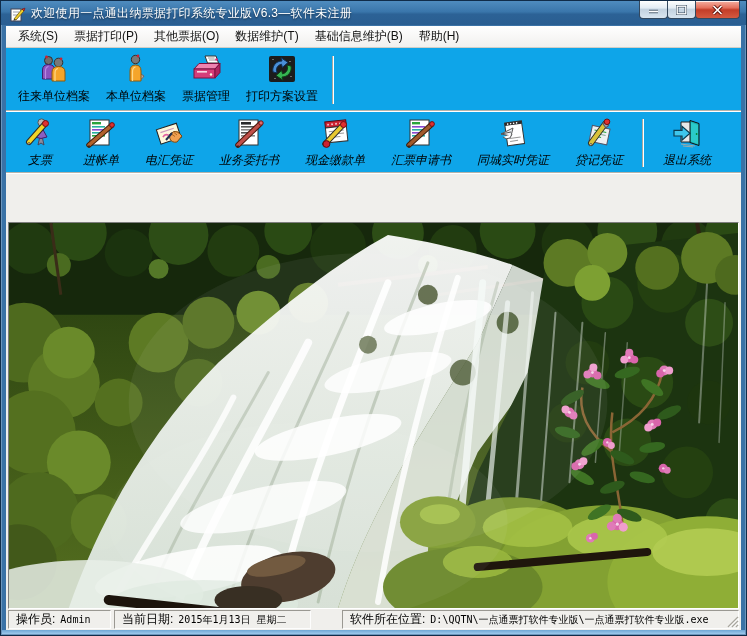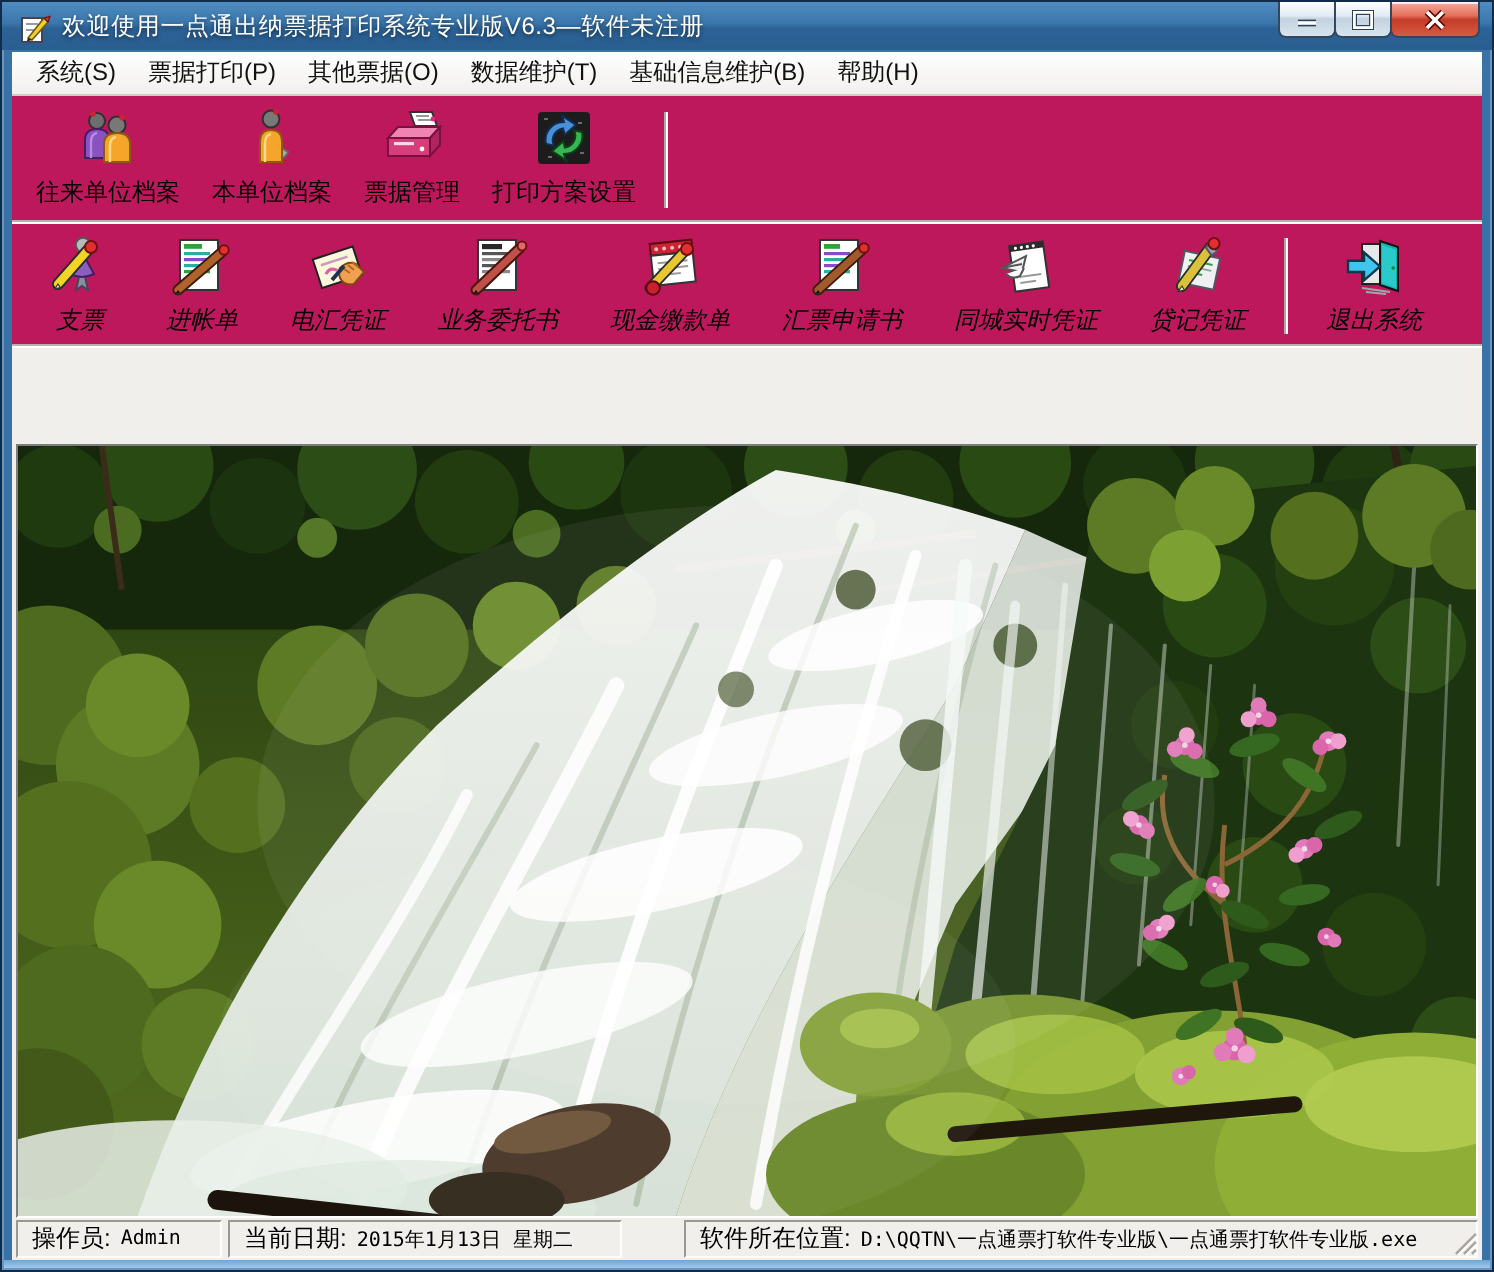--- a/index.html
+++ b/index.html
@@ -18,21 +18,21 @@
   .winbtn.min,.winbtn.max{width:29px;}
   .winbtn.close{width:45px;background:linear-gradient(#f4b0a2,#e4705c 40%,#c33d28 52%,#d55a40);}
   .winbtn svg{display:block;}
 
   
   .menubar{height:22px;background:linear-gradient(#ffffff,#f1f0ee);border-bottom:1px solid #d0cec7;display:flex;align-items:center;padding:0 4px;}
   .menu-item{font-size:12px;color:#111;padding:3px 8px;white-space:nowrap;}
 
   
   .client{position:absolute;left:5px;right:5px;top:25px;bottom:5px;background:#f0efec;display:flex;flex-direction:column;}
-  .toolbar{display:flex;align-items:stretch;background:#be185d;padding:2px 2px 0 4px;}
+  .toolbar{display:flex;align-items:stretch;background:#0ea5e9;padding:2px 2px 0 4px;}
   .toolbar.tb1{height:63px;}
   .toolbar.tb2{height:60px;}
   .hsep{height:2px;flex:none;border-top:1px solid #b5b3ab;border-bottom:1px solid #ffffff;}
   .vsep{width:2px;align-self:center;height:48px;border-left:1px solid #aaa8a0;border-right:1px solid #ffffff;margin:0 6px;flex:none;}
   .tb-item{display:flex;flex-direction:column;align-items:center;justify-content:flex-start;padding:2px 8px 0;cursor:default;}
   .tb2 .tb-item{padding:2px 13px 0;font-style:italic;}
   .tb-icon{width:34px;height:34px;display:flex;align-items:center;justify-content:center;}
   .tb-icon svg{width:32px;height:32px;display:block;}
   .tb-label{font-size:12px;color:#000;margin-top:2px;white-space:nowrap;}
 

